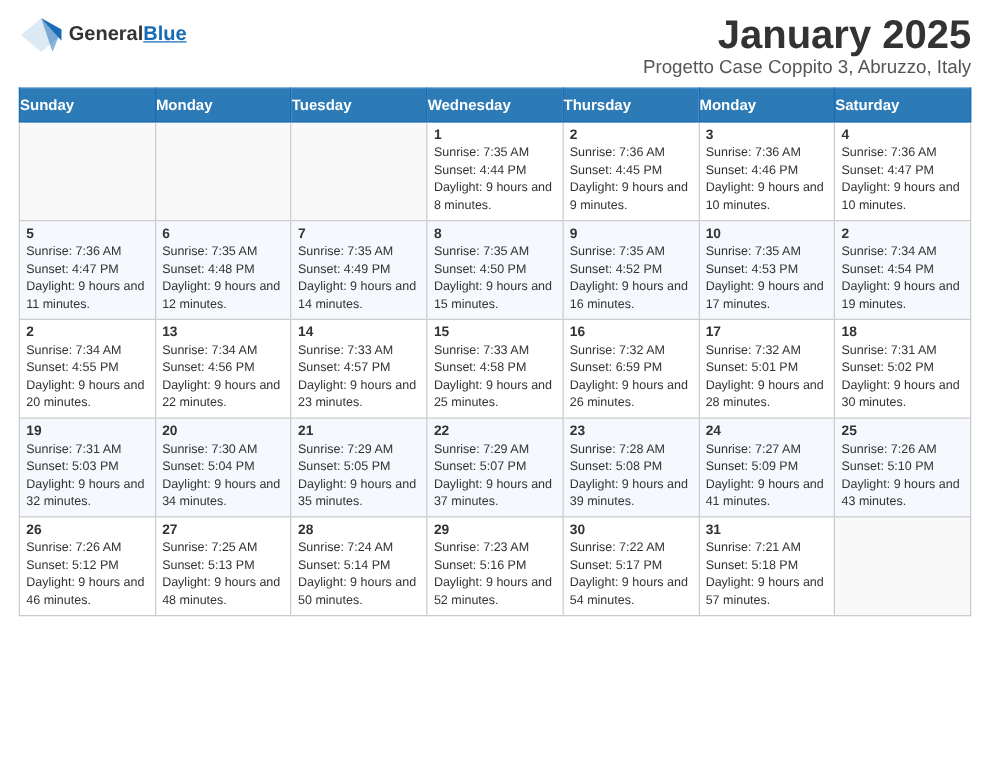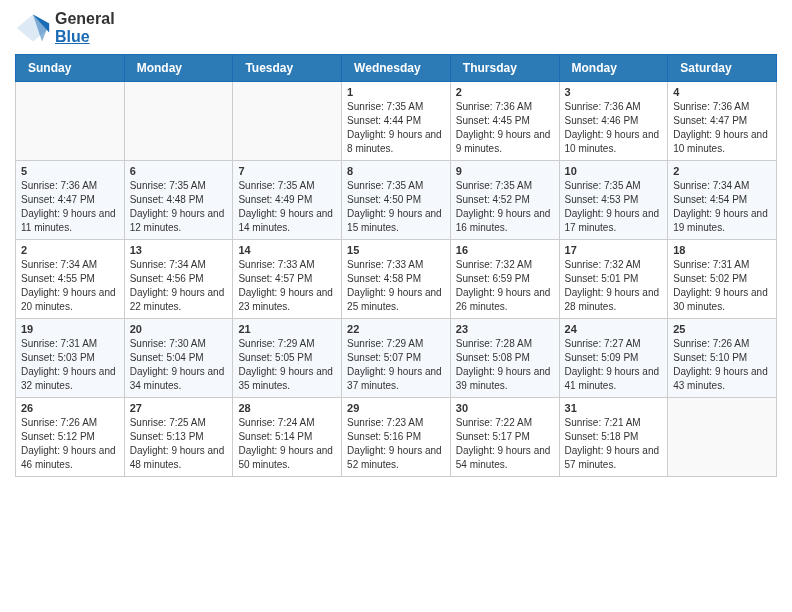--- a/index.html
+++ b/index.html
@@ -16,21 +16,21 @@
       justify-content: space-between;
       margin-bottom: 8px;
     }
     .logo {
       display: flex;
       align-items: center;
       gap: 4px;
     }
     .logo-text {
       display: flex;
-      flex-direction: column;
+      flex-direction: row;
       line-height: 1.1;
     }
     .logo-general {
       font-size: 16px;
       font-weight: bold;
       color: #333;
     }
     .logo-blue {
       font-size: 16px;
       font-weight: bold;
@@ -57,21 +57,21 @@
     .calendar {
       width: 100%;
       border-collapse: collapse;
       border: 1px solid #ccc;
     }
     .calendar th {
       background-color: #2c7bb6;
       color: white;
       font-size: 12px;
       font-weight: bold;
-      padding: 6px 12px;
+      padding: 6px 0;
       text-align: left;
       border: 1px solid #1a6bb5;
     }
     .calendar td {
       vertical-align: top;
       border: 1px solid #ccc;
       padding: 4px 5px;
       width: calc(100% / 7);
       min-height: 80px;
       font-size: 10px;
@@ -107,20 +107,24 @@
     <svg class="logo-icon" viewBox="0 0 40 40" xmlns="http://www.w3.org/2000/svg">
       <polygon points="20,5 38,20 20,35 2,20" fill="#1a6bb5" opacity="0.15"></polygon>
       <polygon points="20,5 38,15 30,35" fill="#1a6bb5" opacity="0.5"></polygon>
       <polygon points="20,5 38,15 38,25" fill="#1a6bb5"></polygon>
     </svg>
     <div class="logo-text">
       <span class="logo-general">General</span>
       <span class="logo-blue">Blue</span>
     </div>
   </div>
+  <div class="title-block">
+    <div class="month-title">January 2025</div>
+    <div class="subtitle">Progetto Case Coppito 3, Abruzzo, Italy</div>
+  </div>
 </div>
 
 <table class="calendar">
   <thead>
     <tr>
     <th>Sunday</th>
         <th>Monday</th>
         <th>Tuesday</th>
         <th>Wednesday</th>
         <th>Thursday</th>

